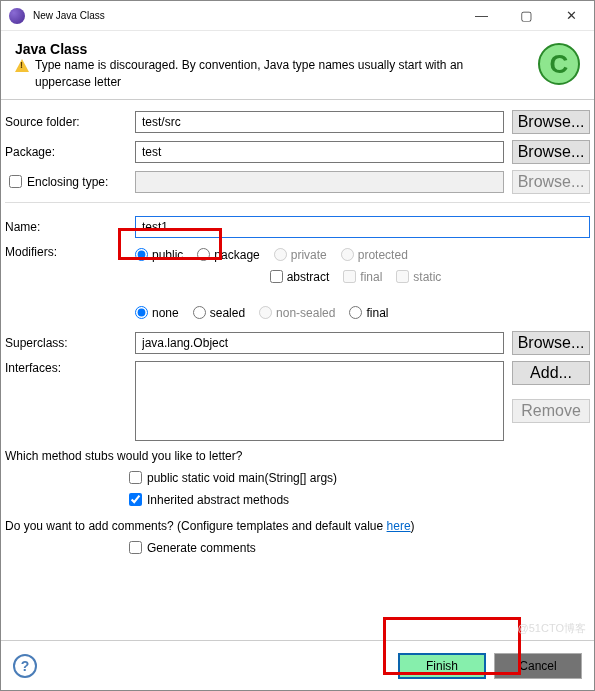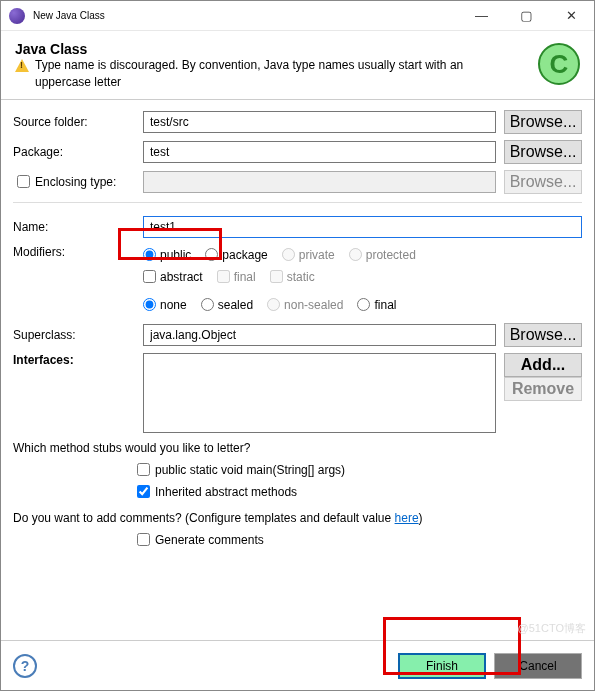--- a/index.html
+++ b/index.html
@@ -10,21 +10,21 @@
   .titlebar .wbtn { width: 45px; height: 30px; display: flex; align-items: center; justify-content: center; font-size: 13px; color: #333; }
   .banner { padding: 10px 14px 8px 14px; display: flex; position: relative; border-bottom: 1px solid #ccc; }
   .banner-left { flex: 1; padding-right: 70px; }
   .banner-title { font-size: 14px; font-weight: bold; }
   .warn-row { display: flex; align-items: flex-start; gap: 6px; }
   .warn-icon { width: 0; height: 0; border-left: 7px solid transparent; border-right: 7px solid transparent; border-bottom: 13px solid #f5c236; position: relative; margin-top: 2px; }
   .warn-icon::after { content: "!"; position: absolute; left: -2px; top: 1px; font-size: 9px; font-weight: bold; color: #5a3b00; }
   .banner-msg { font-size: 12px; line-height: 1.4; }
   .bigicon { position: absolute; right: 10px; top: 8px; width: 50px; height: 50px; }
   .bigicon svg { width: 50px; height: 50px; }
-  .form { padding: 10px 12px; }
+  .form { padding: 10px 4px; }
   .row { display: flex; align-items: center; margin-bottom: 6px; min-height: 24px; }
   .lbl { width: 130px; font-size: 12px; }
   .field { flex: 1; }
   .txt { width: 100%; height: 22px; border: 1px solid #767676; padding: 2px 6px; font-size: 12px; outline: none; }
   .txt.focus { border: 1px solid #1a73e8; }
   .txt[disabled] { background: #f0f0f0; border-color: #aaa; }
   .btn { width: 78px; height: 24px; margin-left: 8px; background: #e1e1e1; border: 1px solid #adadad; font-size: 16px; text-align: center; line-height: 22px; cursor: default; }
   .btn.disabled { color: #888; background: #efefef; border-color: #ccc; }
   .sep { height: 1px; background: #ddd; margin: 8px 0 12px 0; }
   .chk, .rad { display: inline-flex; align-items: center; margin-right: 14px; font-size: 12px; }
@@ -118,35 +118,35 @@
           </label>
         <label class="rad disabled-txt">
             <input type="radio" name="vis" disabled="" style="">
             <span>private</span>
           </label>
         <label class="rad disabled-txt">
             <input type="radio" name="vis" disabled="" style="">
             <span>protected</span>
           </label>
       </div>
-      <div style="display:flex;align-items:center;height:20px;margin-top:2px;">
+      <div style="display:flex;align-items:center;height:20px;margin-top:2px;justify-content:center;">
         <label class="chk">
             <input type="checkbox" style="">
             <span>abstract</span>
           </label>
         <label class="chk disabled-txt">
             <input type="checkbox" disabled="" style="">
             <span>final</span>
           </label>
         <label class="chk disabled-txt">
             <input type="checkbox" disabled="" style="">
             <span>static</span>
           </label>
       </div>
-      <div style="display:flex;align-items:center;height:20px;margin-top:8px;">
+      <div style="display:flex;align-items:center;height:20px;margin-top:16px;">
         <label class="rad">
             <input type="radio" name="seal" checked="" style="">
             <span>none</span>
           </label>
         <label class="rad">
             <input type="radio" name="seal" style="">
             <span>sealed</span>
           </label>
         <label class="rad disabled-txt">
             <input type="radio" name="seal" disabled="" style="">
@@ -159,28 +159,28 @@
       </div>
     </div>
   </div>
 
   <div class="row" style="margin-top:8px;">
     <div class="lbl">Superclass:</div>
     <div class="field"><input class="txt" value="java.lang.Object" style=""></div>
     <div class="btn">Browse...</div>
   </div>
 
-  <div class="row" style="align-items:flex-start;font-weight:bold;">
+  <div class="row" style="align-items:flex-start;">
     <div class="lbl">Interfaces:</div>
     <div class="field">
         <div style="height:80px;border:1px solid #767676;background:#fff;"></div>
       </div>
     <div style="display:flex;flex-direction:column;">
       <div class="btn">Add...</div>
-      <div class="btn disabled" style="">Remove</div>
+      <div class="btn disabled" style="margin-top:14px;">Remove</div>
     </div>
   </div>
 
   <div class="question">Which method stubs would you like to letter?</div>
   <div class="stubrow">
       <label class="chklbl">
         <input type="checkbox" style="">
         <span>public static void main(String[] args)</span>
       </label>
     </div>

